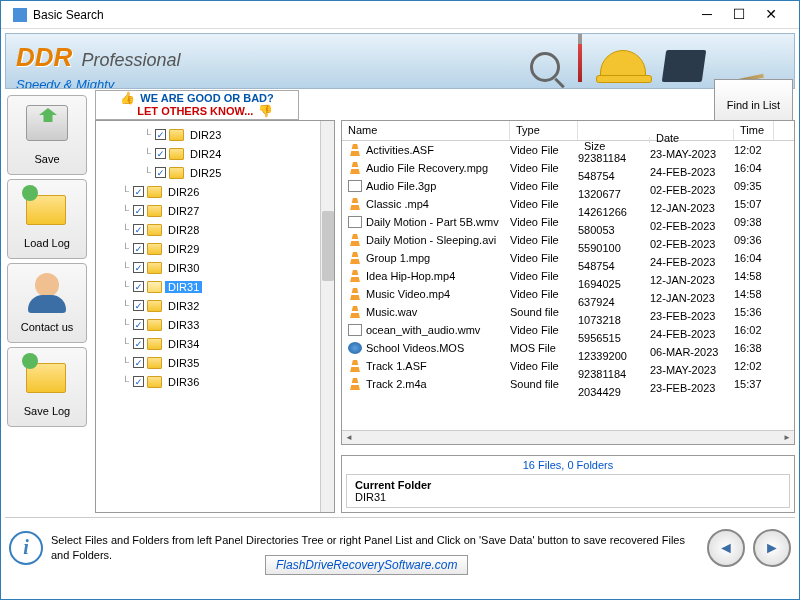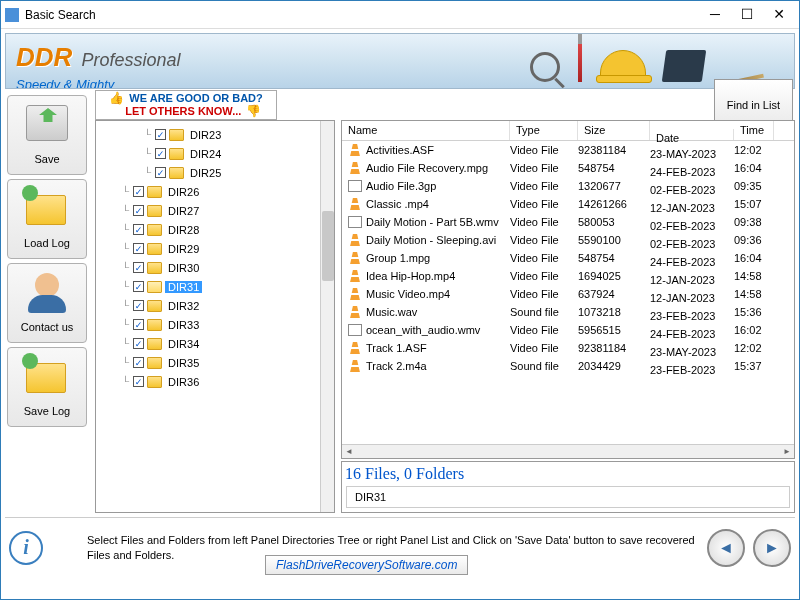--- a/index.html
+++ b/index.html
@@ -1,17 +1,17 @@
 <!DOCTYPE html>
 <html><head>
 <meta charset="utf-8">
 <style>
 * { margin: 0; padding: 0; box-sizing: border-box; font-family: Tahoma, sans-serif; font-size: 11px; }
 body { background: #fff; width: 800px; height: 600px; overflow: hidden; border: 1px solid #2e7cb8; }
-.titlebar { height: 28px; background: #fff; border-bottom: 1px solid #ddd; display: flex; align-items: center; padding: 0 4px; }
+.titlebar { height: 28px; background: #fff; border-bottom: 1px solid #ddd; display: flex; align-items: center; padding: 0 12px; }
 .titlebar-icon { width: 14px; height: 14px; background: #4a90d9; margin-right: 6px; }
 .titlebar-text { flex: 1; font-size: 12px; }
 .titlebar-btn { width: 32px; height: 20px; text-align: center; line-height: 18px; font-size: 14px; cursor: pointer; }
 
 .banner { height: 56px; background: linear-gradient(180deg,#e8f2fa 0%,#d0e3f0 50%,#b8d3e8 100%); border: 1px solid #a0b8cc; margin: 4px; position: relative; overflow: hidden; }
 .banner-logo { position: absolute; left: 10px; top: 8px; }
 .banner-ddr { font-size: 26px; font-weight: bold; font-style: italic; color: #e67e00; text-shadow: 1px 1px 0 #fff; }
 .banner-prof { font-size: 18px; color: #555; font-style: italic; margin-left: 6px; }
 .banner-tagline { color: #0066cc; font-style: italic; font-size: 13px; margin-top: 4px; }
 .banner-tools { position: absolute; right: 30px; top: 10px; display: flex; gap: 18px; align-items: flex-end; }
@@ -32,64 +32,64 @@
 .icon-hd { background: linear-gradient(#eee,#ccc); border-radius: 3px; border: 1px solid #999; }
 .icon-arrow { position: absolute; top: 2px; left: 12px; width: 18px; height: 14px; background: #5cb85c; clip-path: polygon(50% 0, 100% 50%, 75% 50%, 75% 100%, 25% 100%, 25% 50%, 0 50%); }
 .icon-folder { background: linear-gradient(#ffe28a,#f5c530); border: 1px solid #d4a020; border-radius: 2px; width: 40px; height: 30px; margin-top: 6px; }
 .icon-folder-wrap { position:relative; }
 .icon-farrow { position: absolute; width: 16px; height: 16px; background: #5cb85c; border-radius: 50%; top: -4px; left: -4px; }
 .icon-person { width: 24px; height: 24px; background: #f0c090; border-radius: 50%; margin: 0 auto; position: relative; }
 .icon-person::after { content:''; position:absolute; width: 38px; height: 18px; background: #3a6ea5; border-radius: 18px 18px 4px 4px; top: 22px; left: -7px; }
 
 .main { flex: 1; display: flex; flex-direction: column; gap: 3px; }
 .top-row { height: 24px; display: flex; align-items: center; justify-content: space-between; }
-.feedback-box { border: 1px solid #aaa; padding: 1px 13px; font-family: 'Courier New', monospace; font-size: 9px; background: #fff; line-height: 1; }
+.feedback-box { border: 1px solid #aaa; padding: 1px 24px; font-family: 'Courier New', monospace; font-size: 9px; background: #fff; line-height: 1; text-align: right; }
 .feedback-line1 { color: #0055aa; font-weight: bold; }
 .feedback-line2 { color: #cc0000; font-weight: bold; }
 .thumb { color: #cc0000; font-size: 12px; }
 .find-btn { padding: 19px 12px; border: 1px solid #999; background: linear-gradient(#fff,#e8e8e8); cursor: pointer; margin-right: 2px; }
 
 .panes { flex: 1; display: flex; gap: 6px; }
 .tree-pane { width: 240px; background: #fff; border: 1px solid #999; overflow: hidden; position: relative; }
 .tree { padding: 4px 0; }
 .tree-row { display: flex; align-items: center; height: 19px; padding-left: 26px; gap: 3px; cursor: pointer; }
 .tree-row.sub { padding-left: 48px; }
 .tree-line { color: #888; font-size: 10px; margin-right: 1px; }
 .tree-chk { width: 11px; height: 11px; border: 1px solid #555; display: inline-flex; align-items: center; justify-content: center; color: #0055cc; font-size: 9px; }
 .tree-fold { width: 15px; height: 12px; background: linear-gradient(#ffe28a,#f5c530); border: 1px solid #d4a020; border-radius: 1px; }
 .tree-fold.open { background: linear-gradient(#fff0b8,#ffdb6a); }
 .tree-label { padding: 0 3px; }
 .tree-label.sel { background: #3399ff; color: #fff; }
 .tree-scroll { position: absolute; right: 0; top: 0; bottom: 0; width: 14px; background: #f0f0f0; border-left: 1px solid #ccc; }
 .tree-thumb { position: absolute; top: 90px; width: 12px; left: 1px; height: 70px; background: #c8c8c8; border-radius: 2px; }
 
-.right-pane { flex: 1; display: flex; flex-direction: column; gap: 2px; }
+.right-pane { flex: 1; display: flex; flex-direction: column; gap: 10px; }
 .file-table-wrap { flex: 1; border: 1px solid #999; background: #fff; overflow: hidden; position: relative; display: flex; flex-direction: column; }
 .ft-head { display: flex; background: #fff; border-bottom: 1px solid #d0d0d0; height: 20px; }
 .ft-hc { padding: 3px 6px; border-right: 1px solid #e0e0e0; font-size: 11px; }
-.c-name { width: 168px; } .c-type { width: 68px; } .c-size { width: 72px; } .c-date { width: 84px; margin-top: 8px; } .c-time { width: 40px; }
+.c-name { width: 168px; } .c-type { width: 68px; } .c-size { width: 72px; margin-top: 16px; } .c-date { width: 84px; margin-top: 8px; } .c-time { width: 40px; }
 .ft-body { flex: 1; overflow: hidden; }
 .ft-row { display: flex; height: 18px; align-items: center; }
 .ft-ic { width: 14px; height: 12px; margin: 0 4px 0 6px; flex-shrink: 0; }
 .ic-vlc { background: linear-gradient(#f5a030 40%,#fff 40%,#fff 60%,#f5a030 60%); clip-path: polygon(35% 0, 65% 0, 85% 100%, 15% 100%); }
 .ic-doc { border: 1px solid #888; background: #fff; }
 .ic-wmp { background: radial-gradient(#5ba0e0,#2060a0); border-radius: 50%; }
 .ft-nm { width: 144px; white-space: nowrap; overflow: hidden; }
 .ft-scroll-h { height: 14px; background: #f0f0f0; border-top: 1px solid #ccc; display: flex; }
 .ft-scroll-btn { width: 14px; text-align: center; font-size: 8px; color: #666; line-height: 14px; }
 .ft-scroll-h-track { flex: 1; }
 
 .status-pane { border: 1px solid #999; padding: 2px; background: #fff; }
-.status-count { color: #0055cc; font-size: 16px; padding: 1px; font-family: Liberation Serif, serif; }
+.status-count { text-align: center; color: #0055cc; font-size: 11px; padding: 1px; }
 .cur-fold { border: 1px solid #ccc; margin: 2px; padding: 4px 8px; }
 .cur-fold-lbl { font-weight: bold; }
 
 .footer { height: 60px; margin: 4px; border-top: 1px solid #ccc; display: flex; align-items: center; gap: 8px; padding: 4px; position: relative; }
 .info-icon { width: 34px; height: 34px; border: 2px solid #3a7fbf; border-radius: 50%; display: flex; align-items: center; justify-content: center; color: #3a7fbf; font-size: 20px; font-style: italic; font-weight: bold; font-family: Georgia,serif; }
-.footer-text { flex: 1; font-size: 11px; line-height: 1.3; margin-left: 36px; }
+.footer-text { flex: 1; font-size: 11px; line-height: 1.3; }
 .footer-link { position: absolute; bottom: 2px; left: 260px; border: 1px solid #999; background: linear-gradient(#fff,#eaeaea); padding: 2px 10px; font-style: italic; color: #0055cc; font-size: 12px; }
 .nav-btn { width: 38px; height: 38px; border: 2px solid #888; border-radius: 50%; background: radial-gradient(#fff,#d8d8d8); display: flex; align-items: center; justify-content: center; font-size: 16px; color: #3a6ea5; cursor: pointer; }
 </style>
 </head>
 <body>
 
 <div class="titlebar">
   <div class="titlebar-icon"></div>
   <div class="titlebar-text">Basic Search</div>
   <div class="titlebar-btn">─</div>
@@ -338,20 +338,28 @@
               </div>
               <div class="ft-row">
                 <div class="ft-ic ic-doc"></div>
                 <div class="ft-nm">ocean_with_audio.wmv</div>
                 <div class="c-type">Video File</div>
                 <div class="c-size">5956515</div>
                 <div class="c-date">24-FEB-2023</div>
                 <div class="c-time">16:02</div>
               </div>
               <div class="ft-row">
+                <div class="ft-ic ic-wmp"></div>
+                <div class="ft-nm">School Videos.MOS</div>
+                <div class="c-type">MOS File</div>
+                <div class="c-size">12339200</div>
+                <div class="c-date">06-MAR-2023</div>
+                <div class="c-time">16:38</div>
+              </div>
+              <div class="ft-row">
                 <div class="ft-ic ic-vlc"></div>
                 <div class="ft-nm">Track 1.ASF</div>
                 <div class="c-type">Video File</div>
                 <div class="c-size">92381184</div>
                 <div class="c-date">23-MAY-2023</div>
                 <div class="c-time">12:02</div>
               </div>
               <div class="ft-row">
                 <div class="ft-ic ic-vlc"></div>
                 <div class="ft-nm">Track 2.m4a</div>
@@ -364,20 +372,21 @@
           <div class="ft-scroll-h">
             <div class="ft-scroll-btn">◄</div>
             <div class="ft-scroll-h-track"></div>
             <div class="ft-scroll-btn">►</div>
           </div>
         </div>
 
         <div class="status-pane">
           <div class="status-count">16 Files, 0 Folders</div>
           <div class="cur-fold">
+            <div class="cur-fold-lbl">Current Folder</div>
             <div>DIR31</div>
           </div>
         </div>
       </div>
     </div>
   </div>
 </div>
 
 <div class="footer">
   <div class="info-icon">i</div>

